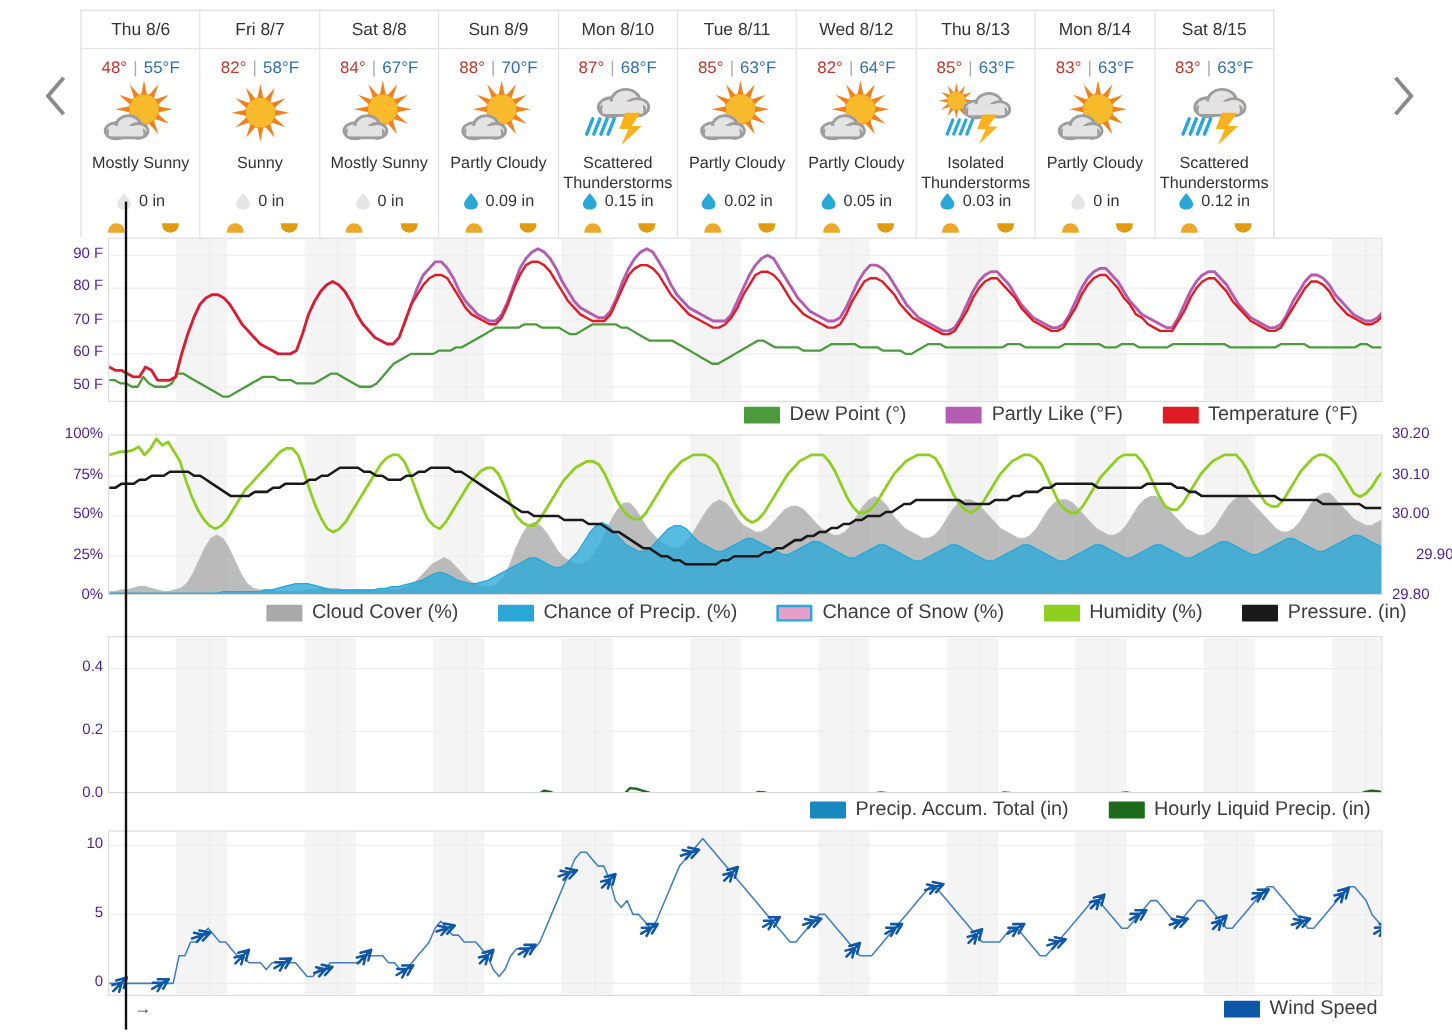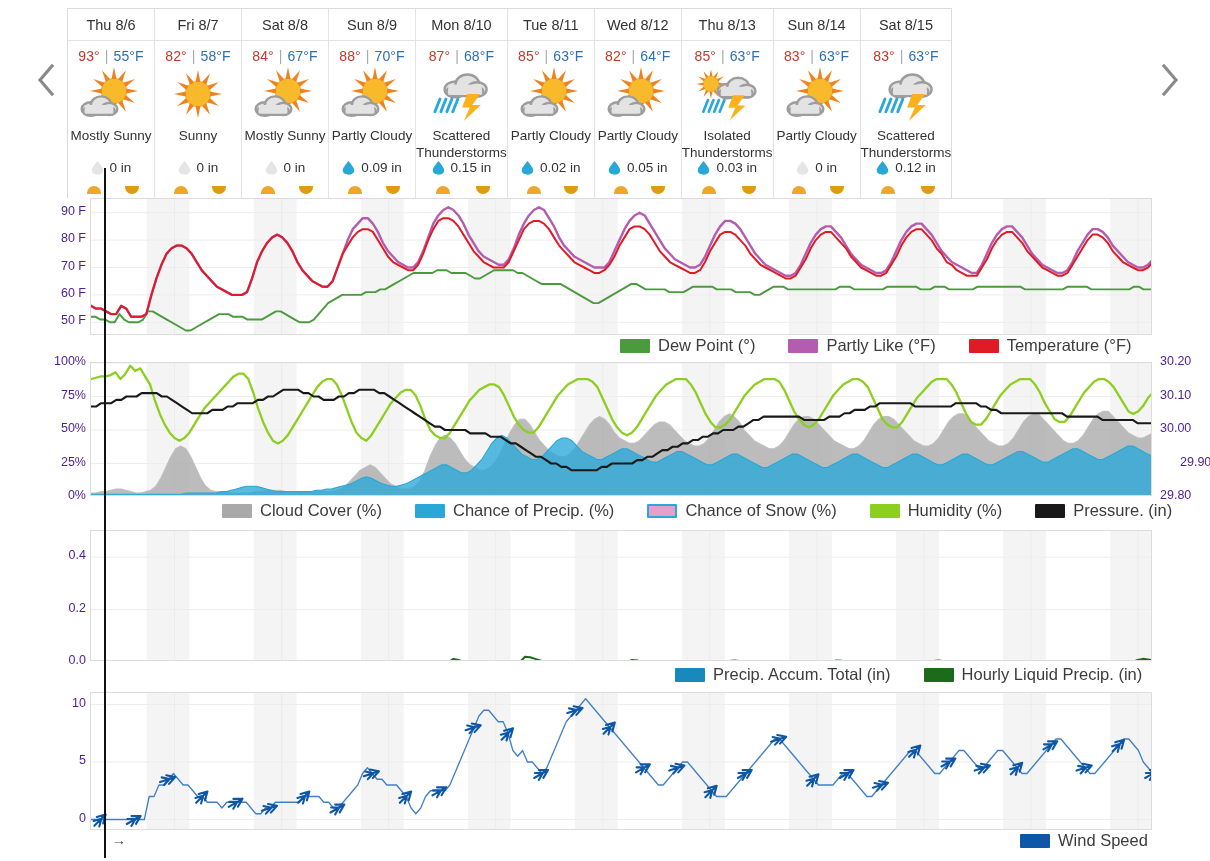--- a/index.html
+++ b/index.html
@@ -18,21 +18,21 @@
     position:absolute; top:55px; width:40px; height:50px;
     display:flex; align-items:center; justify-content:center;
     cursor:pointer; z-index:30;
   }
   .nav-arrow.left { left:26px; }
   .nav-arrow.right { right:20px; }
   .nav-arrow svg { display:block; }
 
   
   .day-strip {
-    position:absolute; left:67px; top:8px; width:885px; height:190px;
+    position:absolute; left:67px; top:8px; width:995px; height:190px;
     display:flex; border:1px solid #dcdcdc; border-bottom:none;
     background:#fff;
   }
   .day-col {
     flex:1 1 0; position:relative;
     border-right:1px solid #e3e3e3;
     display:flex; flex-direction:column; align-items:center;
   }
   .day-col:last-child { border-right:none; }
 
@@ -109,21 +109,21 @@
 <div class="nav-arrow right">
   <svg width="22" height="34" viewBox="0 0 22 34">
     <polyline points="5,3 17,17 5,31" fill="none" stroke="#8a8a8a" stroke-width="3.2" stroke-linecap="square"></polyline>
   </svg>
 </div>
 
 <div class="day-strip" id="day-strip">
     <div class="day-col">
     <div class="day-name">Thu 8/6</div>
     <div class="day-temps">
-      <span class="t-hi">93°</span><span class="t-sep">&nbsp;|&nbsp;</span><span class="t-lo">55°F</span>
+      <span class="t-hi">48°</span><span class="t-sep">&nbsp;|&nbsp;</span><span class="t-lo">55°F</span>
     </div>
     <div class="wx-icon">
         <svg width="86" height="58" viewBox="0 0 86 58">
           <g>
             <circle cx="46" cy="24" r="13" fill="#f6b224"></circle>
             <polygon points="58.10382223633933,21.546433764680994 70.05,24 58.10382223633933,26.453566235319006" fill="#f0811f"></polygon>
             <polygon points="57.709000657220344,27.92706042851566 66.82791096101575,36.025 55.255434421901334,32.176761807823674" fill="#f0811f"></polygon>
             <polygon points="54.176761807823674,33.255434421901334 58.025000000000006,44.827910961015746 49.92706042851566,35.709000657220344" fill="#f0811f"></polygon>
             <polygon points="48.45356623531901,36.10382223633933 46,48.05 43.546433764681,36.10382223633933" fill="#f0811f"></polygon>
             <polygon points="42.07293957148434,35.709000657220344 33.97500000000001,44.827910961015746 37.823238192176326,33.255434421901334" fill="#f0811f"></polygon>
@@ -450,21 +450,21 @@
     <path d="M7 1 C 11 6, 13.5 9, 13.5 11.6 C 13.5 15, 10.6 16.6, 7 16.6 C 3.4 16.6, 0.5 15, 0.5 11.6 C 0.5 9, 3 6, 7 1 Z" fill="#29a8d8"></path>
         </svg>
       <span>0.03 in</span>
     </div>
     <div class="sun-row">
       <div class="sun-mark sunrise"></div>
       <div class="sun-mark sunset"></div>
     </div>
     </div>
     <div class="day-col">
-    <div class="day-name">Sun 8/14</div>
+    <div class="day-name">Mon 8/14</div>
     <div class="day-temps">
       <span class="t-hi">83°</span><span class="t-sep">&nbsp;|&nbsp;</span><span class="t-lo">63°F</span>
     </div>
     <div class="wx-icon">
         <svg width="86" height="58" viewBox="0 0 86 58">
           <g>
             <circle cx="46" cy="24" r="13" fill="#f6b224"></circle>
             <polygon points="58.10382223633933,21.546433764680994 70.05,24 58.10382223633933,26.453566235319006" fill="#f0811f"></polygon>
             <polygon points="57.709000657220344,27.92706042851566 66.82791096101575,36.025 55.255434421901334,32.176761807823674" fill="#f0811f"></polygon>
             <polygon points="54.176761807823674,33.255434421901334 58.025000000000006,44.827910961015746 49.92706042851566,35.709000657220344" fill="#f0811f"></polygon>

